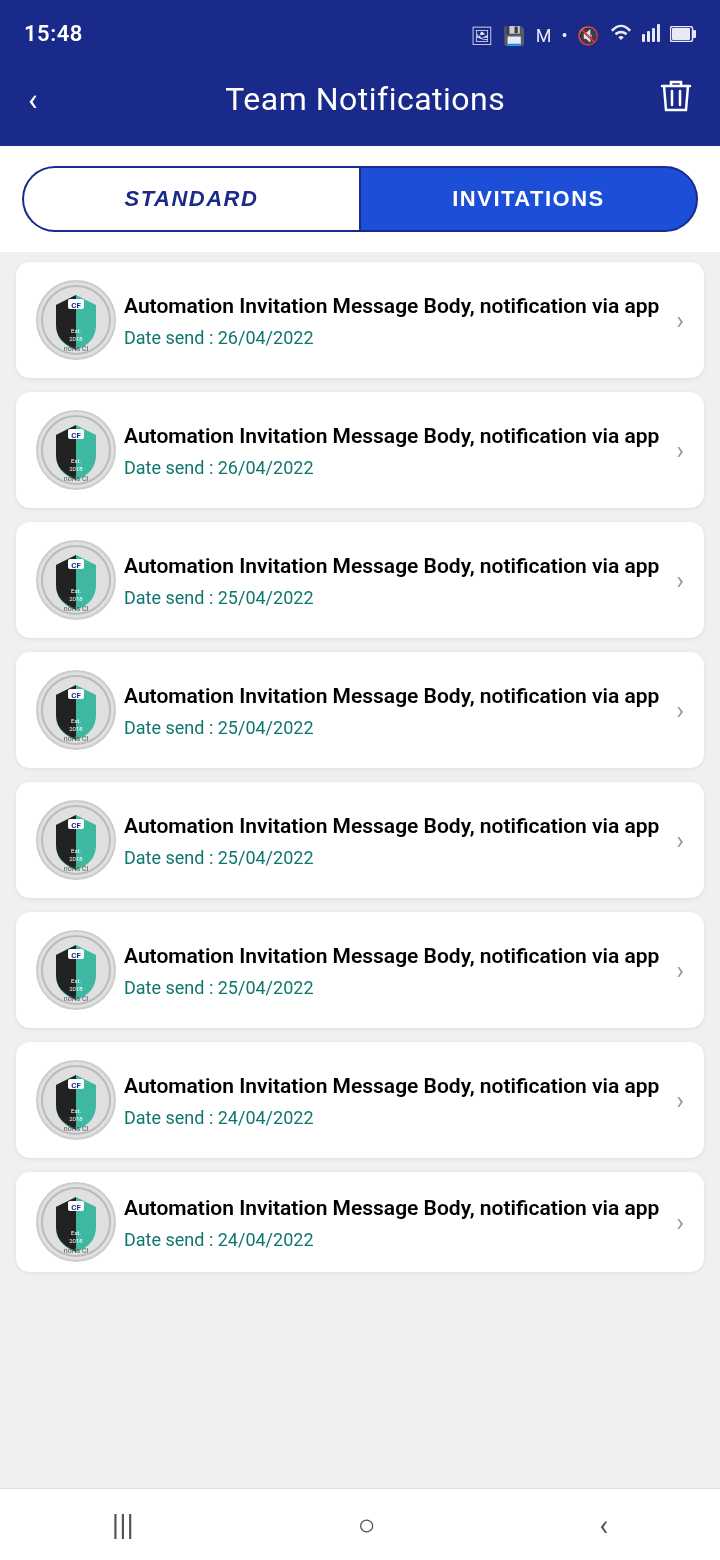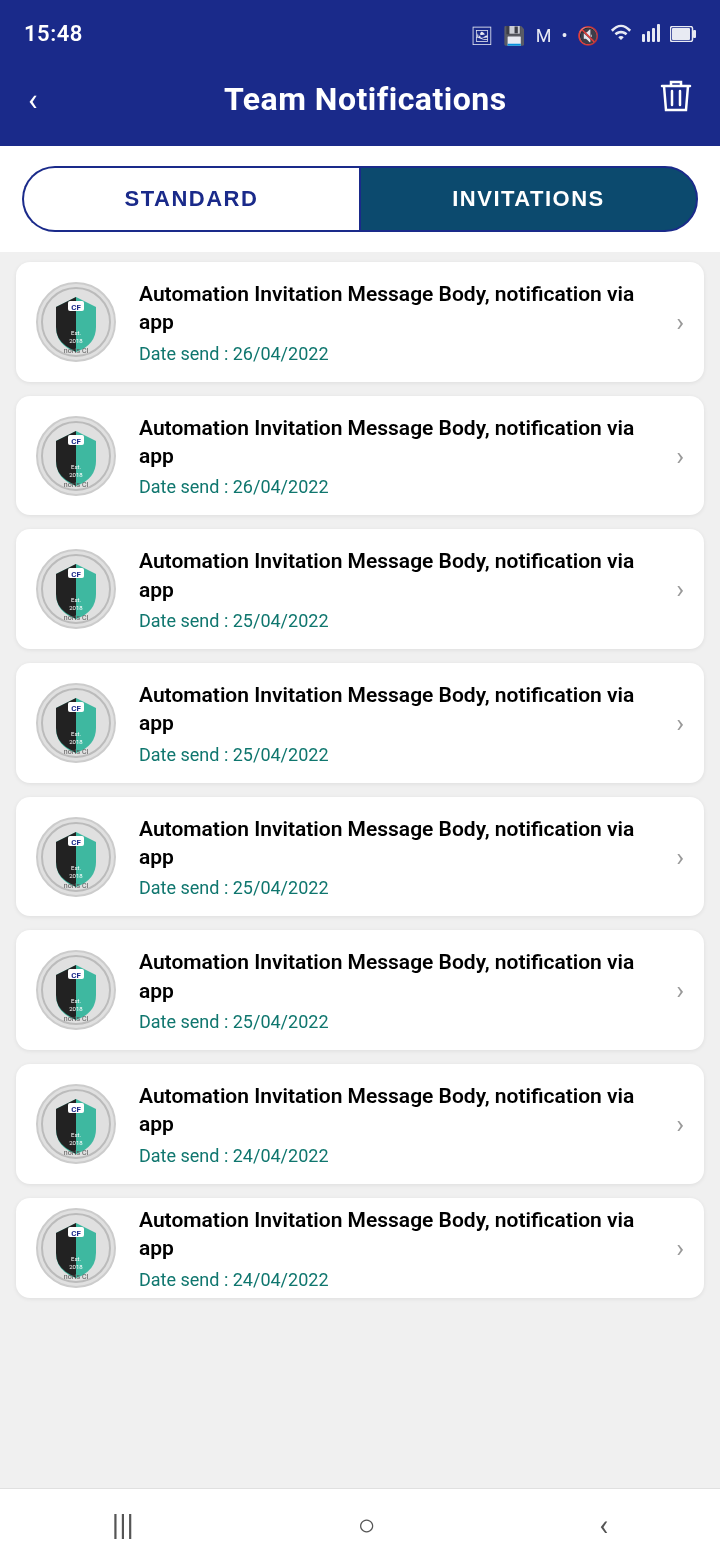--- a/index.html
+++ b/index.html
@@ -48,21 +48,21 @@
     }
     .header-back {
       color: white;
       font-size: 32px;
       cursor: pointer;
       line-height: 1;
     }
     .header-title {
       color: white;
       font-size: 32px;
-      font-weight: 700;
+      font-weight: 400;
       letter-spacing: 0.5px;
       margin-left: 33px;
     }
     .header-delete {
       color: white;
       font-size: 28px;
       cursor: pointer;
     }
 
     
@@ -80,23 +80,24 @@
       letter-spacing: 1.5px;
       border: 2.5px solid #1a2a8a;
       cursor: pointer;
       text-align: center;
     }
     .tab-btn.standard {
       background: white;
       color: #1a2a8a;
       border-radius: 50px 0 0 50px;
       border-right: none;
+      font-style: italic;
     }
     .tab-btn.invitations {
-      background: #0c4a6e;
+      background: #1d4ed8;
       color: white;
       border-radius: 0 50px 50px 0;
       border-left: 2.5px solid #1a2a8a;
     }
 
     
     .notification-list {
       background: #f0f0f0;
       padding: 10px 16px;
       display: flex;
@@ -104,21 +105,21 @@
       gap: 14px;
     }
 
     
     .notification-item {
       background: white;
       border-radius: 14px;
       display: flex;
       align-items: center;
       padding: 18px 20px;
-      gap: 23px;
+      gap: 8px;
       cursor: pointer;
       box-shadow: 0 1px 4px rgba(0,0,0,0.08);
     }
     .notification-avatar {
       width: 80px;
       height: 80px;
       border-radius: 50%;
       background: #e0e0e0;
       flex-shrink: 0;
       display: flex;

